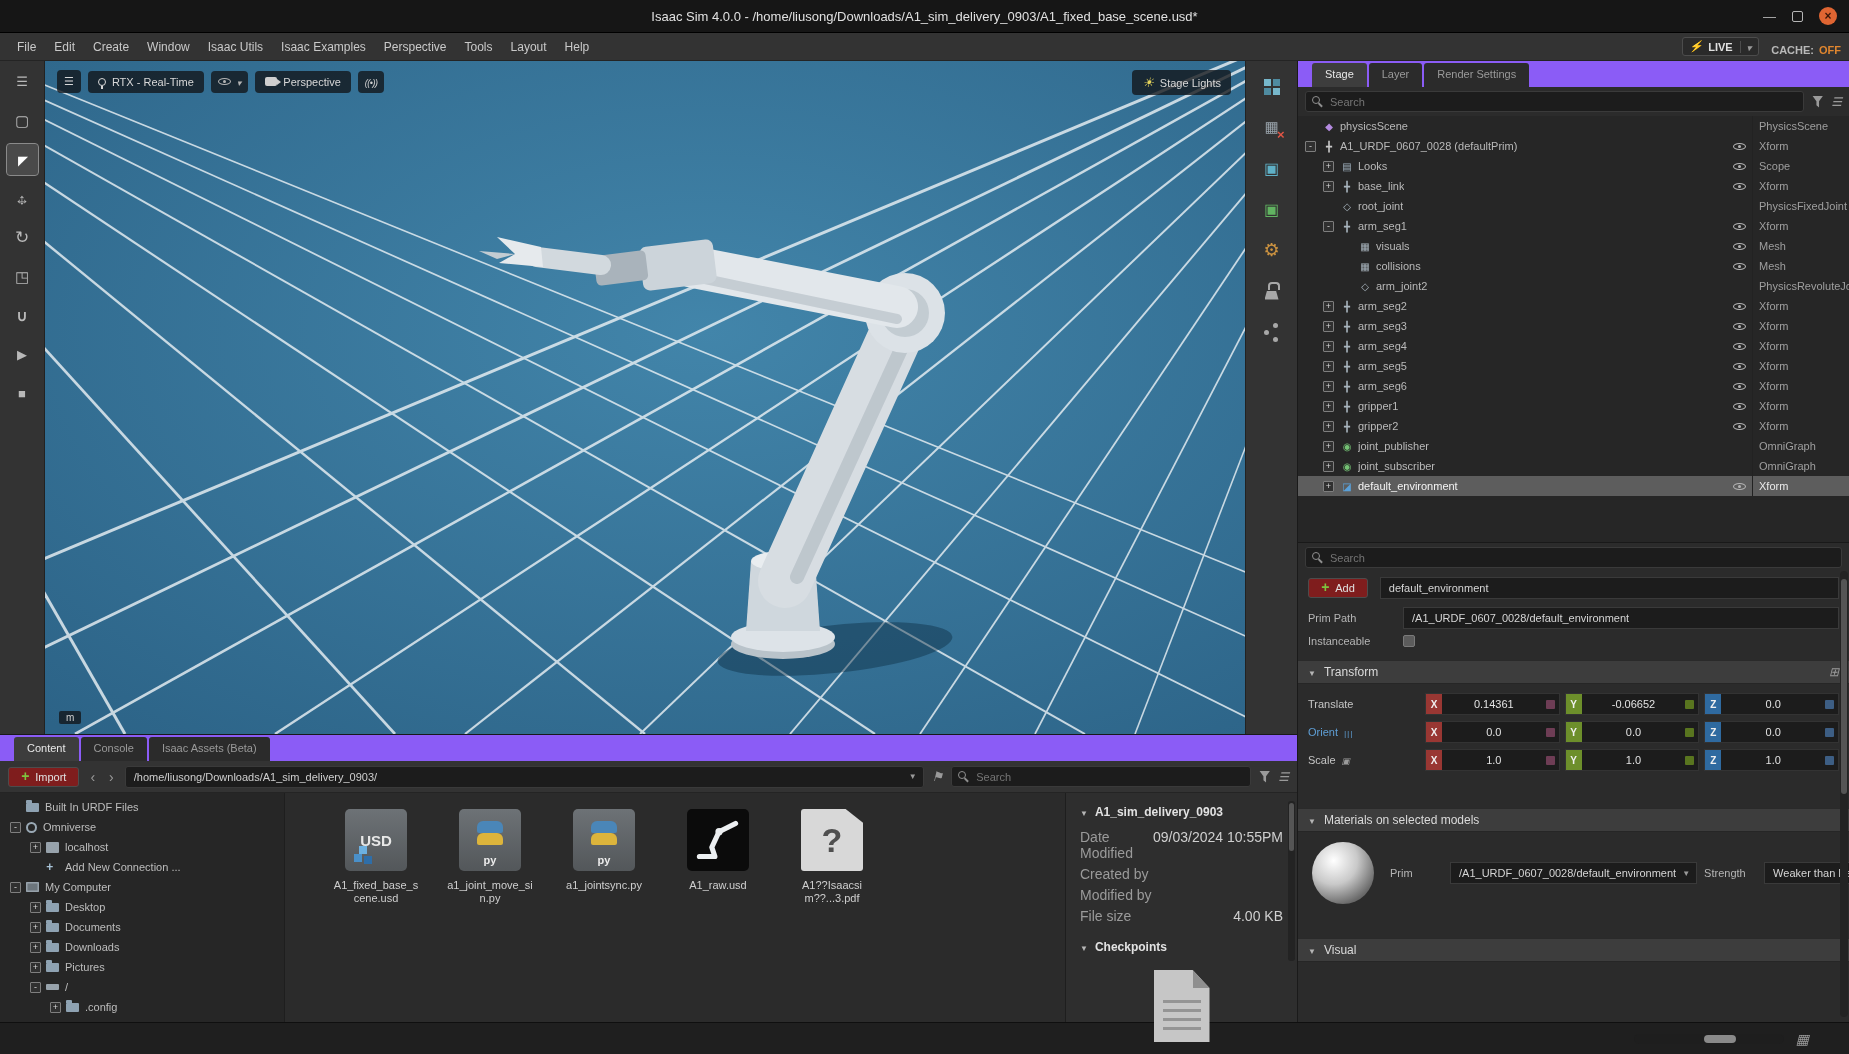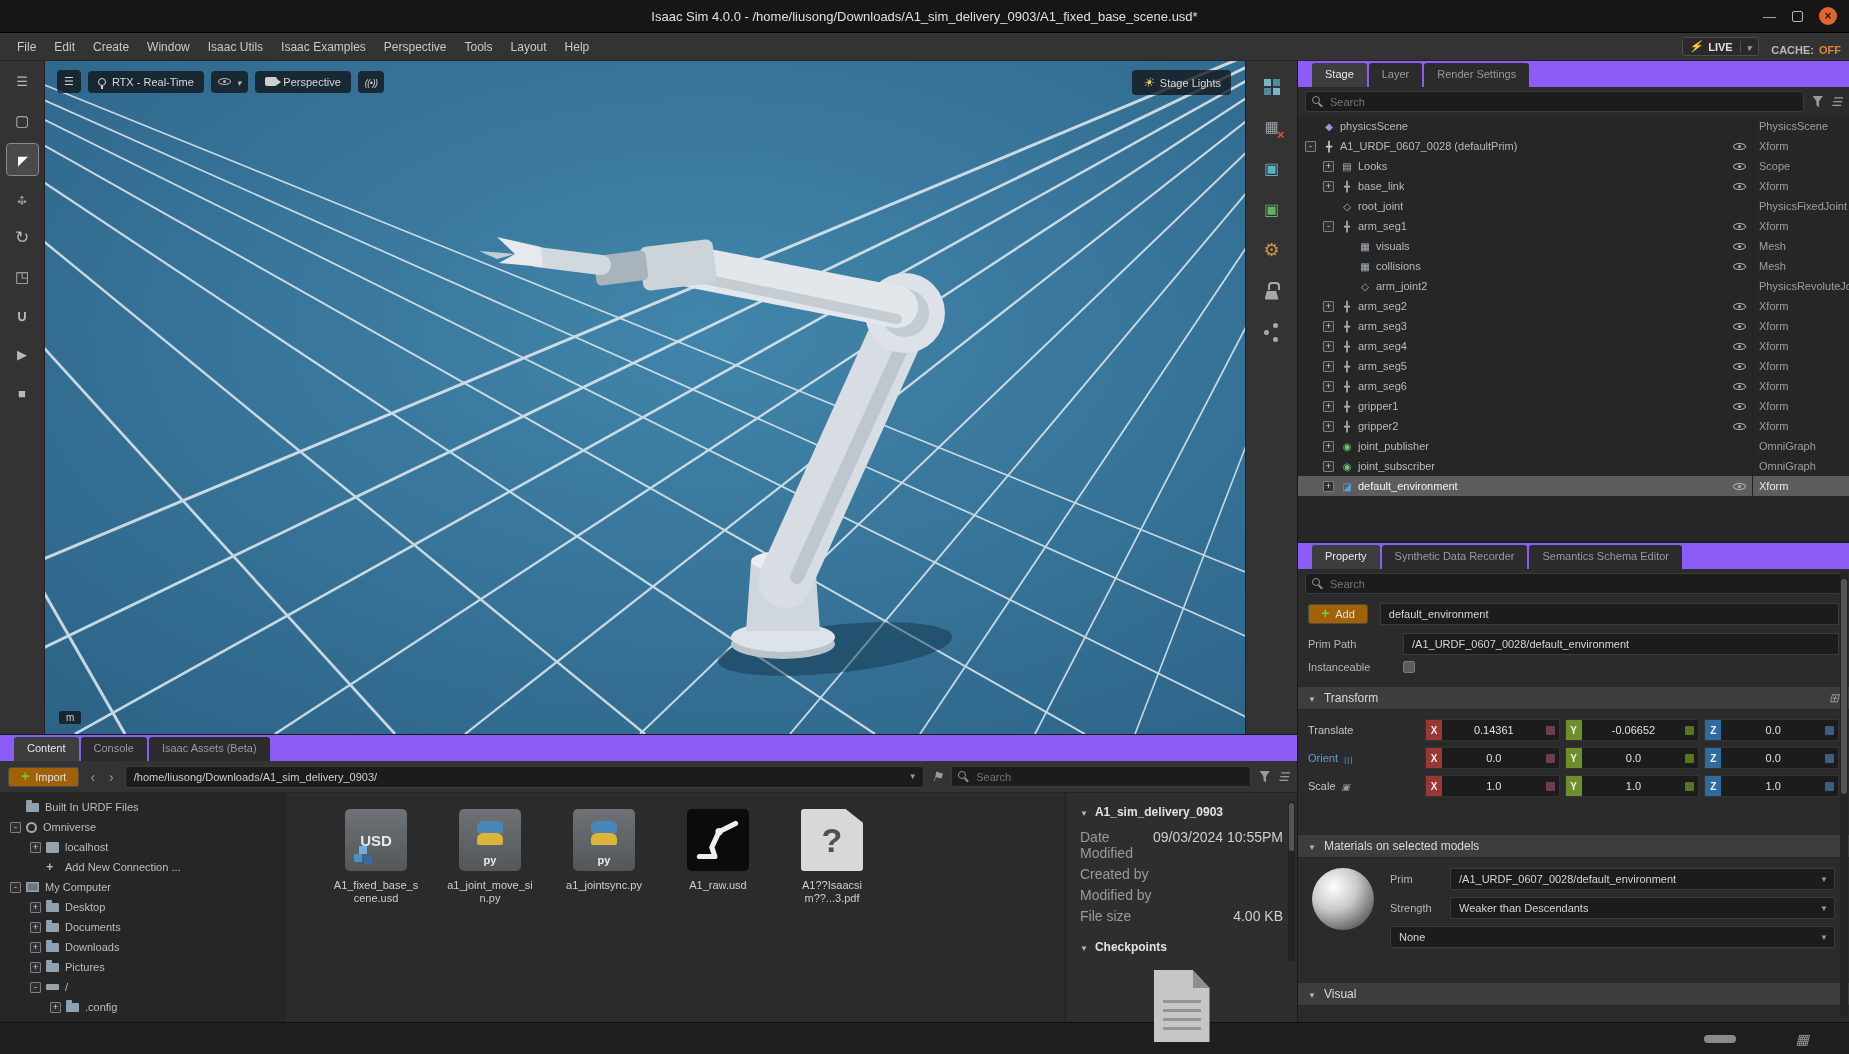--- a/index.html
+++ b/index.html
@@ -121,21 +121,21 @@
 .ticon[data-icon="environment-icon"]::before{content:"◪";color:#5aa0d8}
 .srow-name{white-space:nowrap;overflow:hidden}
 .eye-cell{width:26px;min-width:26px;display:flex;justify-content:center}
 .srow[data-eye="false"] .eye-icon{visibility:hidden}
 .type-cell{width:97px;min-width:97px;padding-left:6px;color:#9f9f9f;white-space:nowrap;overflow:hidden;align-self:stretch;display:flex;align-items:center;border-left:1px solid #222}
 .srow[data-sel="true"] .type-cell{color:#eaeaea}
 
 
 .prop-panel{flex:1;display:flex;flex-direction:column;background:#2b2b2b;position:relative;overflow:hidden}
 .add-row{display:flex;align-items:center;gap:12px;padding:5px 10px;flex:none}
-.btn{display:flex;align-items:flex-start;gap:6px;background:#a16207;border:1px solid #4c4c4c;border-radius:3px;padding:3px 12px;font-size:11px;color:#e0e0e0;white-space:nowrap}
+.btn{display:flex;align-items:flex-start;gap:6px;background:#7f1d1d;border:1px solid #4c4c4c;border-radius:3px;padding:3px 12px;font-size:11px;color:#e0e0e0;white-space:nowrap}
 .plus-icon::before{content:"+";color:#7ec43e;font-weight:bold;font-size:14px;line-height:10px}
 .field-input{flex:1;height:22px;background:#1c1c1c;border:1px solid #3a3a3a;color:#d5d5d5;padding:0 8px;font-size:11px;outline:none;min-width:0}
 .kv-row{display:flex;align-items:center;padding:3px 10px;gap:10px;font-size:11px;flex:none}
 .kv-label{width:85px;color:#b5b5b5;flex:none}
 .checkbox{width:12px;height:12px;background:#5c5c5c;border:1px solid #7a7a7a;border-radius:2px}
 .sec-hdr{height:24px;background:#3d3d3d;display:flex;align-items:center;gap:8px;padding:0 10px;font-size:12px;color:#dadada;border-top:1px solid #2a2a2a;border-bottom:1px solid #262626;flex:none}
 .caret-down::before{content:"▼";font-size:8px;color:#b5b5b5}
 .hdr-right{margin-left:auto;color:#9a9a9a}
 .hdr-right::before{content:"⊞";font-size:12px}
 .tr-row{display:grid;grid-template-columns:112px 1fr 1fr 1fr;gap:5px;padding:3px 10px;align-items:center;font-size:11px;flex:none}
@@ -144,21 +144,21 @@
 .tl-icon[data-icon="rotation-order-icon"]::before{content:"|||";font-size:8px;letter-spacing:1px;color:#5f9fd6}
 .tl-icon[data-icon="scale-copy-icon"]::before{content:"▣";font-size:9px;color:#9a9a9a}
 .axis-group{display:flex;align-items:center;height:22px;background:#1c1c1c;border:1px solid #333;min-width:0}
 .axis-tab{width:16px;align-self:stretch;display:grid;place-items:center;font-size:10px;font-weight:bold;color:#f0f0f0;flex:none}
 .axis-x{background:#993733}.axis-y{background:#6d8f2b}.axis-z{background:#2f6aa0}
 .axis-val{flex:1;text-align:center;color:#e2e2e2;overflow:hidden;white-space:nowrap}
 .axis-chip{width:9px;height:9px;margin-right:4px;border-radius:1px;flex:none}
 .chip-x{background:#6e3d55}.chip-y{background:#59751f}.chip-z{background:#3d5e84}
 .mat-body{display:flex;gap:16px;padding:10px 14px 4px;flex:none}
 .mat-sphere{width:62px;height:62px;border-radius:50%;background:radial-gradient(circle at 35% 30%,#ffffff,#c9c9c9 40%,#6b6b6b 75%,#3c3c3c 100%);flex:none}
-.mat-fields{flex:1;display:flex;flex-direction:column;gap:7px;min-width:0}
+.mat-fields{flex:1;display:flex;flex-direction:row;gap:7px;min-width:0}
 .mat-row{display:flex;align-items:center;gap:8px;font-size:11px}
 .mat-label{width:52px;color:#b5b5b5;flex:none}
 .dropdown{flex:1;height:22px;background:#1c1c1c;border:1px solid #3a3a3a;display:flex;align-items:center;padding:0 20px 0 8px;color:#d5d5d5;position:relative;white-space:nowrap;overflow:hidden;min-width:0}
 .dropdown::after{content:"▼";position:absolute;right:6px;font-size:8px;color:#9a9a9a}
 .prop-scrollbar{position:absolute;right:1px;top:28px;bottom:5px;width:8px;background:#232323;border-radius:4px}
 .prop-thumb{position:absolute;top:8px;height:215px;left:1px;right:1px;background:#555;border-radius:3px}
 
 
 .content-panel{flex:1;display:flex;flex-direction:column;background:#2b2b2b;border-top:1px solid #191919;min-height:0}
 .cp-toolbar{display:flex;align-items:center;gap:8px;height:32px;padding:0 8px;background:#333;border-bottom:1px solid #242424;flex:none}
@@ -801,26 +801,20 @@
               </div>
               <span class="eye-cell">
                 <span class="eye-icon"></span>
               </span>
               <span class="type-cell">Xform</span>
             </div>
           </div>
       </div>
 
       <div class="prop-panel">
-        <div class="tabs">
-
-        <span class="tab" data-active="true">Property</span>
-            <span class="tab" data-active="false">Synthetic Data Recorder</span>
-            <span class="tab" data-active="false">Semantics Schema Editor</span>
-          </div>
         <div class="searchbar">
           <span class="search-wrap">
             <i class="mag"></i>
             <input placeholder="Search" style="">
           </span>
         </div>
         <div class="add-row">
           <span class="btn">
             <i class="plus-icon"></i>
             <span>Add</span>

